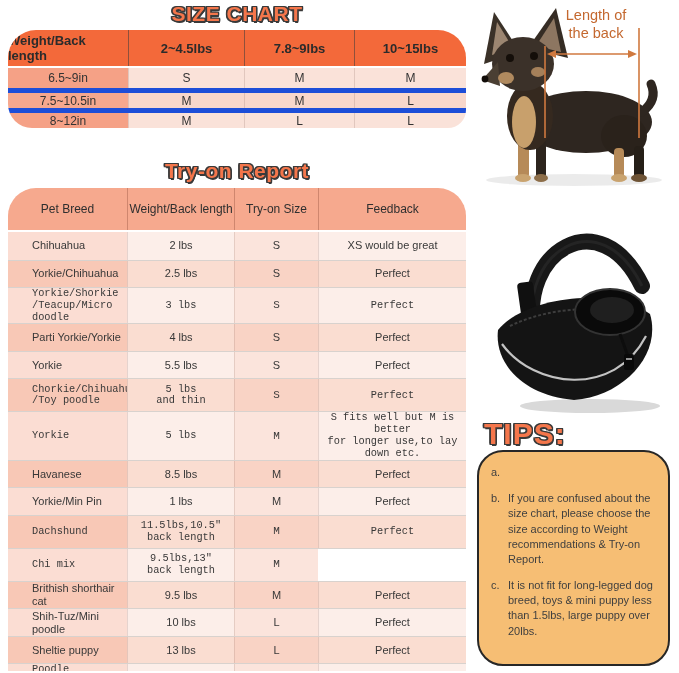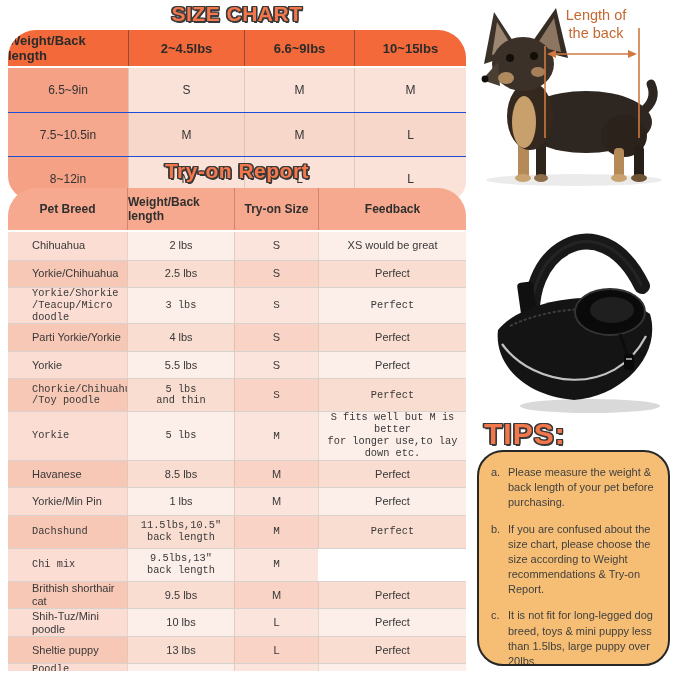--- a/index.html
+++ b/index.html
@@ -23,35 +23,35 @@
     display:grid; grid-template-columns:120px 116px 110px 112px;
     background:#F3693A; height:38px; border-radius:28px 28px 0 0;
     overflow:hidden; border-bottom:2px solid #ffffff;
   }
   .sc-header > div{
     display:flex; align-items:center; justify-content:center;
     font-size:13px; font-weight:bold; color:#2b2b2b;
   }
   .sc-header > div + div{ border-left:1px solid rgba(60,60,60,.55); }
   .sc-rows{ border-radius:0 0 18px 24px; overflow:hidden; }
-  .sc-row{ display:grid; grid-template-columns:120px 116px 110px 112px; height:44px; }
-  .sc-row + .sc-row{ border-top:1px solid #1d4ed8; }
+  .sc-row{ display:grid; grid-template-columns:120px 116px 110px 112px; height:20px; }
+  .sc-row + .sc-row{ border-top:5px solid #1d4ed8; }
   .sc-row > div{ display:flex; align-items:center; justify-content:center; font-size:12px; color:#333; }
   .sc-row > div + div{ border-left:1px solid rgba(150,120,110,.25); }
   .sc-label{ background:#F5A186; }
   .sc-light > .sc-val{ background:#FAE2D9; }
   .sc-dark  > .sc-val{ background:#F8D7CB; }
   .sc-dark  > .sc-label{ background:#F6A88E; }
   
   #tryon-title{ position:absolute; left:8px; top:159px; width:458px; text-align:center; font-size:21px; }
   #tryon{ position:absolute; left:8px; top:188px; width:458px; height:485px; overflow:hidden; }
   .tr-header{
     display:grid; grid-template-columns:119px 107px 84px 148px;
     background:#F6A98E; height:44px; border-radius:28px 28px 0 0;
-    overflow:hidden; border-bottom:2px solid #ffffff;font-weight:bold;
+    overflow:hidden; border-bottom:2px solid #ffffff;
   }
   .tr-header > div{
     display:flex; align-items:center; justify-content:center;
     font-size:12px; color:#2f2f2f;
   }
   .tr-header > div + div{ border-left:1px solid rgba(160,90,70,.45); }
   .tr-rows{ display:flex; flex-direction:column; height:439px; overflow:hidden; }
   .t-row{ display:grid; grid-template-columns:119px 107px 84px 148px; min-height:27.5px; flex:0 0 auto; }
   .t-row.tall{ min-height:33px;font-family:Liberation Mono, monospace; }
   .t-row + .t-row{ border-top:1px solid #d8d2ce; }
@@ -87,21 +87,21 @@
 </style>
 </head>
 <body>
 
 <div id="size-chart-title" class="outlined-title">SIZE CHART</div>
 
 <div id="size-chart">
   <div class="sc-header">
     <div>Weight/Back length</div>
     <div>2~4.5lbs</div>
-    <div>6.6~9lbs</div>
+    <div>7.8~9lbs</div>
     <div>10~15lbs</div>
   </div>
   <div class="sc-rows">
       <div class="sc-row sc-light">
         <div class="sc-label">6.5~9in</div>
         <div class="sc-val">S</div>
         <div class="sc-val">M</div>
         <div class="sc-val">M</div>
       </div>
       <div class="sc-row sc-dark">
@@ -289,21 +289,20 @@
 
   <line x1="138" y1="148" x2="148" y2="176" stroke="#0d0d0d" stroke-width="3"></line>
   <rect x="142" y="168" width="10" height="16" rx="2" fill="#090909"></rect>
   <line x1="144" y1="173" x2="150" y2="173" stroke="#cfcfcf" stroke-width="1.4"></line>
 </svg>
 
 <div id="tips-title" class="outlined-title">TIPS:</div>
 <div id="tips-box">
     <div class="tip-item">
       <div class="tip-marker">a.</div>
-      <div class="tip-text">Please measure the weight &amp; back length of your pet before purchasing.</div>
     </div>
     <div class="tip-item">
       <div class="tip-marker">b.</div>
       <div class="tip-text">If you are confused about the size chart, please choose the size according to Weight recommendations &amp; Try-on Report.</div>
     </div>
     <div class="tip-item">
       <div class="tip-marker">c.</div>
       <div class="tip-text">It is not fit for long-legged dog breed, toys &amp; mini puppy less than 1.5lbs, large puppy over 20lbs.</div>
     </div>
   </div>

